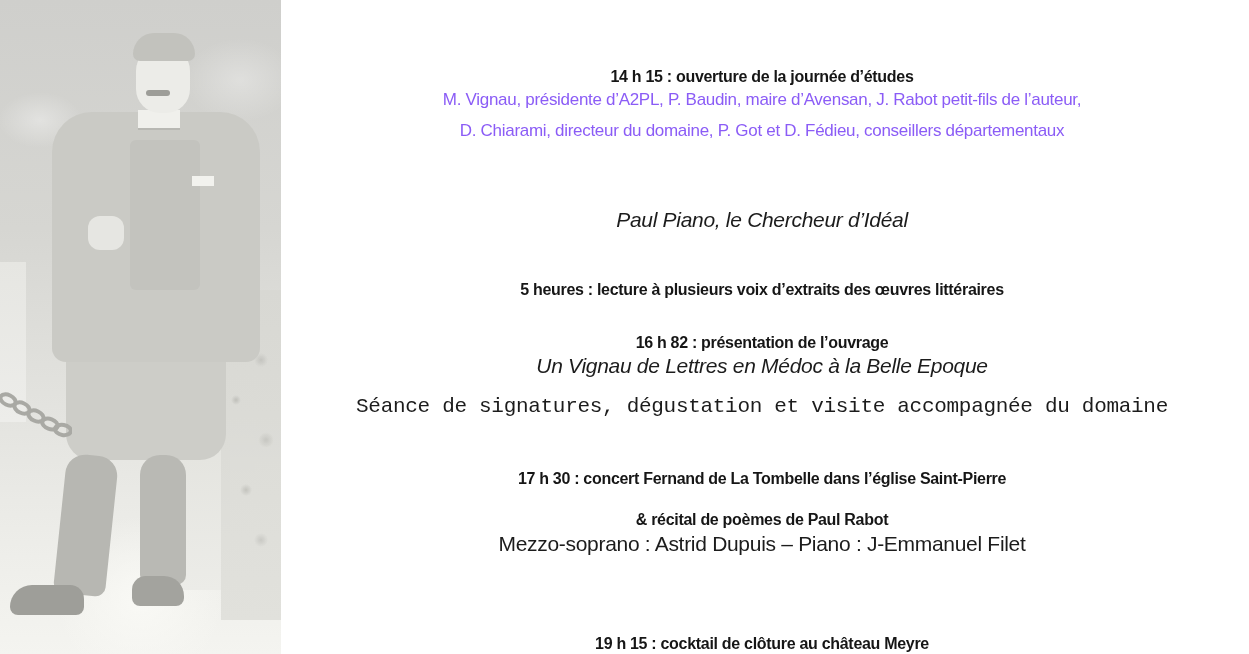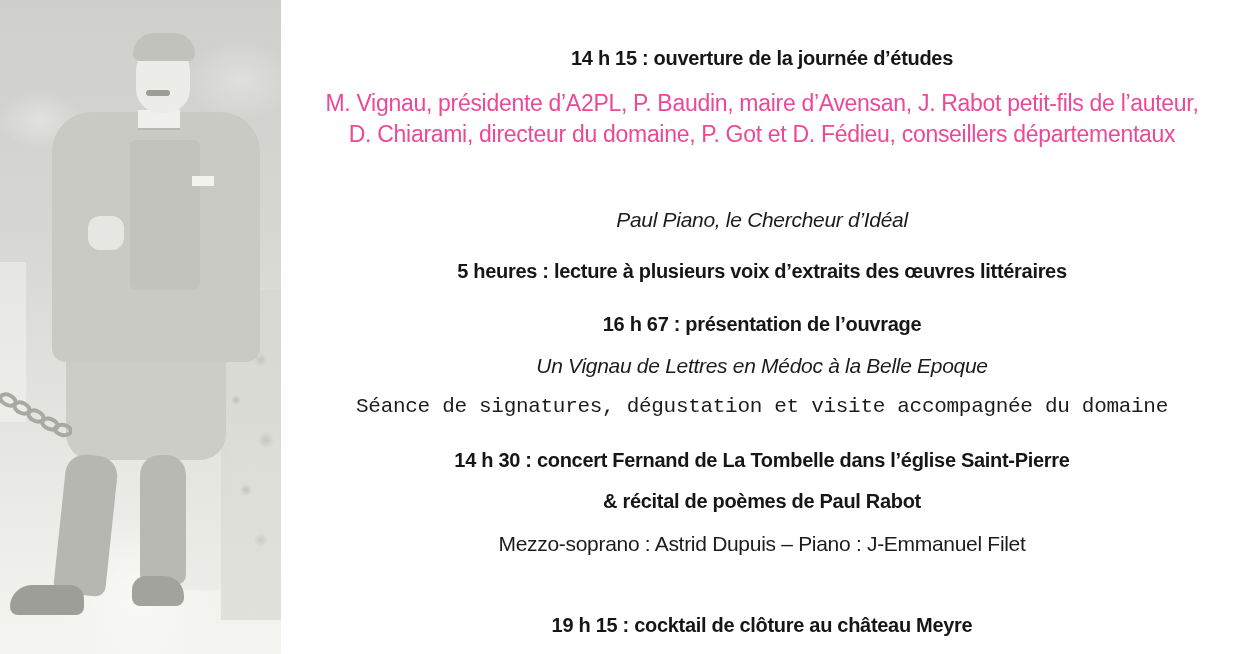--- a/index.html
+++ b/index.html
@@ -131,22 +131,22 @@
       text-align: center;
     }
     .line {
       position: absolute;
       left: 0;
       width: 924px;
       text-align: center;
       white-space: nowrap;
       letter-spacing: -0.3px;
     }
-    .heading { font-weight: bold; font-size: 20px; color: #161616; }
-    .detail  { font-size: 23px; color: #ec4899; }
+    .heading { font-weight: bold; font-size: 16px; color: #161616; margin-top: 21px; }
+    .detail  { font-size: 17px; color: #8b5cf6; }
     .italic  { font-style: italic; font-size: 21px; color: #1c1c1c; }
     .normal  { font-size: 21px; color: #1c1c1c; }
   </style>
 </head>
 <body>
 
 <div class="photo">
   <div class="stone-left"></div>
   <div class="post"></div>
   <div class="foliage-right"></div>
@@ -179,23 +179,23 @@
 <div class="programme">
 
   <div class="line heading" style="top:47px;">14 h 15 : ouverture de la journée d’études</div>
   <div class="line detail" style="top:90px;">M. Vignau, présidente d’A2PL, P. Baudin, maire d’Avensan, J. Rabot petit-fils de l’auteur,</div>
   <div class="line detail" style="top:121px;">D. Chiarami, directeur du domaine, P. Got et D. Fédieu, conseillers départementaux</div>
 
   <div class="line italic" style="top:208px;">Paul Piano, le Chercheur d’Idéal</div>
 
   <div class="line heading" style="top:260px;">5 heures : lecture à plusieurs voix d’extraits des œuvres littéraires</div>
 
-  <div class="line heading" style="top:313px;">16 h 67 : présentation de l’ouvrage</div>
+  <div class="line heading" style="top:313px;">16 h 82 : présentation de l’ouvrage</div>
   <div class="line italic" style="top:354px;">Un Vignau de Lettres en Médoc à la Belle Epoque</div>
   <div class="line normal" style="top:395px;font-family:Liberation Mono, monospace;">Séance de signatures, dégustation et visite accompagnée du domaine</div>
 
-  <div class="line heading" style="top:449px;">14 h 30 : concert Fernand de La Tombelle dans l’église Saint-Pierre</div>
+  <div class="line heading" style="top:449px;">17 h 30 : concert Fernand de La Tombelle dans l’église Saint-Pierre</div>
   <div class="line heading" style="top:490px;">&amp; récital de poèmes de Paul Rabot</div>
   <div class="line normal" style="top:532px;">Mezzo-soprano : Astrid Dupuis – Piano : J-Emmanuel Filet</div>
 
   <div class="line heading" style="top:614px;">19 h 15 : cocktail de clôture au château Meyre</div>
 
 </div>
 
 </body></html>

